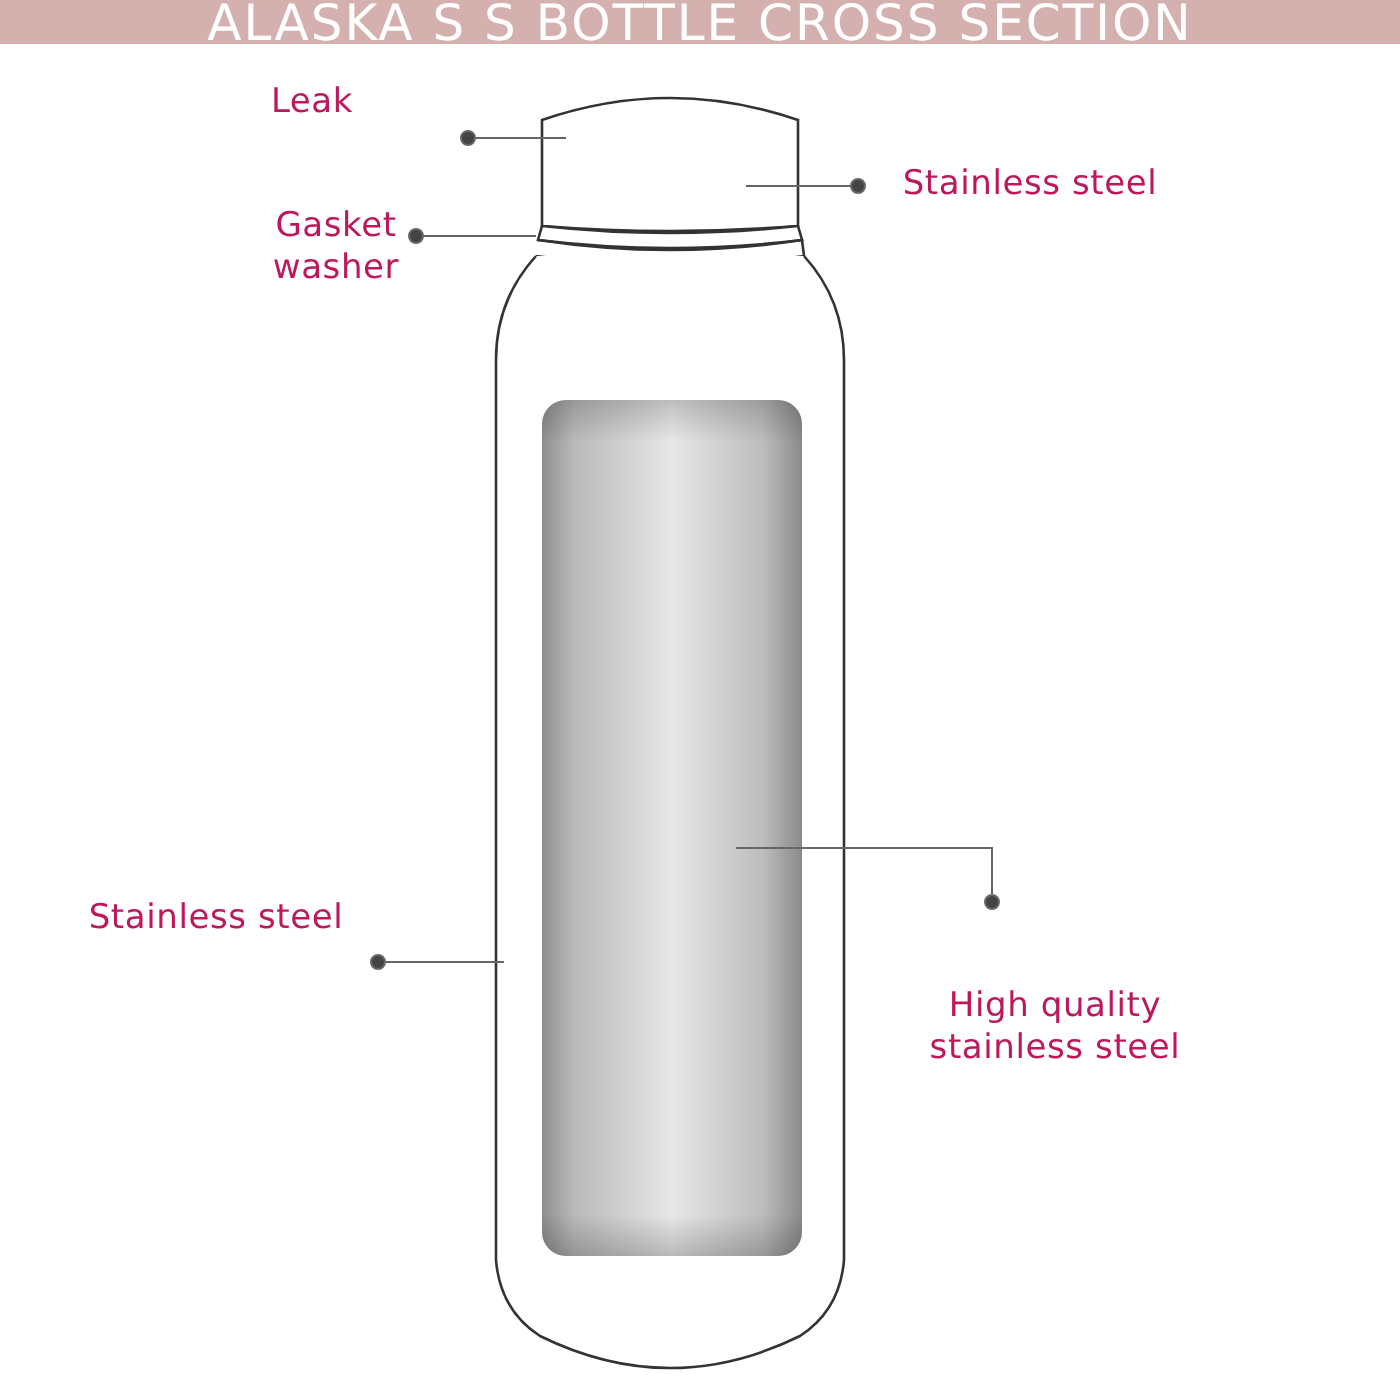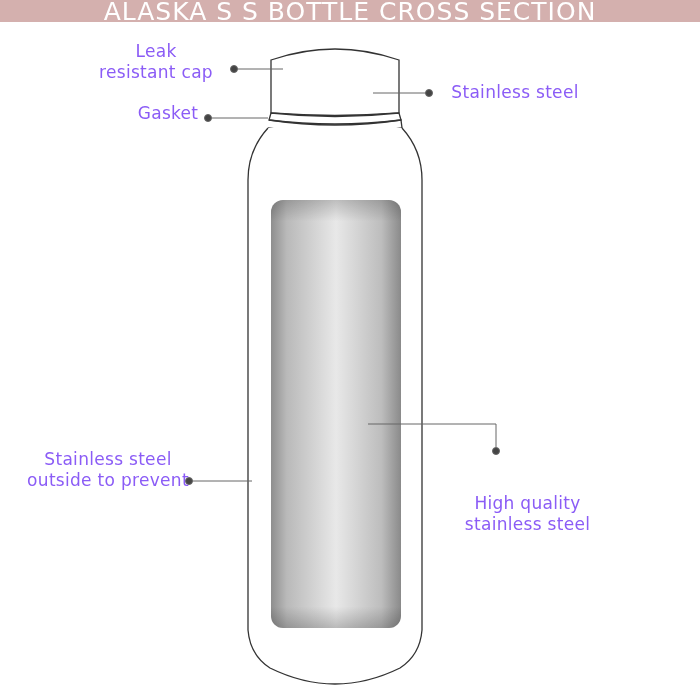--- a/index.html
+++ b/index.html
@@ -1,19 +1,19 @@
 <!DOCTYPE html>
 <html><head>
 <meta charset="utf-8">
 <style>
   html,body{margin:0;padding:0;}
   body{width:700px;height:700px;background:#ffffff;position:relative;overflow:hidden;font-family:"DejaVu Sans","Liberation Sans",sans-serif;}
   .banner{position:absolute;left:0;top:0;width:700px;height:22px;background:#d4b0ae;display:flex;align-items:center;justify-content:center;}
   .banner span{color:#ffffff;font-size:25px;letter-spacing:1px;font-family:"DejaVu Sans",sans-serif;}
-  .lbl{position:absolute;color:#8b5cf6;font-size:17px;line-height:21px;text-align:center;letter-spacing:0.3px;white-space:nowrap;}
+  .lbl{position:absolute;color:#be185d;font-size:17px;line-height:21px;text-align:center;letter-spacing:0.3px;white-space:nowrap;}
   svg.art{position:absolute;left:0;top:0;}
 </style>
 </head>
 <body>
 
 <div class="banner">
   <span>ALASKA S S BOTTLE CROSS SECTION</span>
 </div>
 
 <svg class="art" width="700" height="700" viewBox="0 0 700 700">
@@ -56,28 +56,27 @@
       <circle cx="429" cy="93" r="3.5"></circle>
     <line x1="192" y1="481" x2="252" y2="481"></line>
       <circle cx="189" cy="481" r="3.5"></circle>
     <polyline points="368,424 496,424 496,447" fill="none"></polyline>
       <circle cx="496" cy="451" r="3.5"></circle>
   </g>
 </svg>
 
 <div class="lbl" style="left:86px;top:41px;width:140px;">
   <div>Leak</div>
-  <div>resistant cap</div>
 </div>
 <div class="lbl" style="left:118px;top:103px;width:100px;">
   <div>Gasket</div>
+  <div>washer</div>
 </div>
 <div class="lbl" style="left:438px;top:82px;width:154px;">
   <div>Stainless steel</div>
 </div>
 <div class="lbl" style="left:8px;top:449px;width:200px;">
   <div>Stainless steel</div>
-  <div>outside to prevent</div>
 </div>
 <div class="lbl" style="left:450px;top:465px;width:155px;margin-top:28px;">
   <div>High quality</div>
   <div>stainless steel</div>
 </div>
 
 </body></html>

